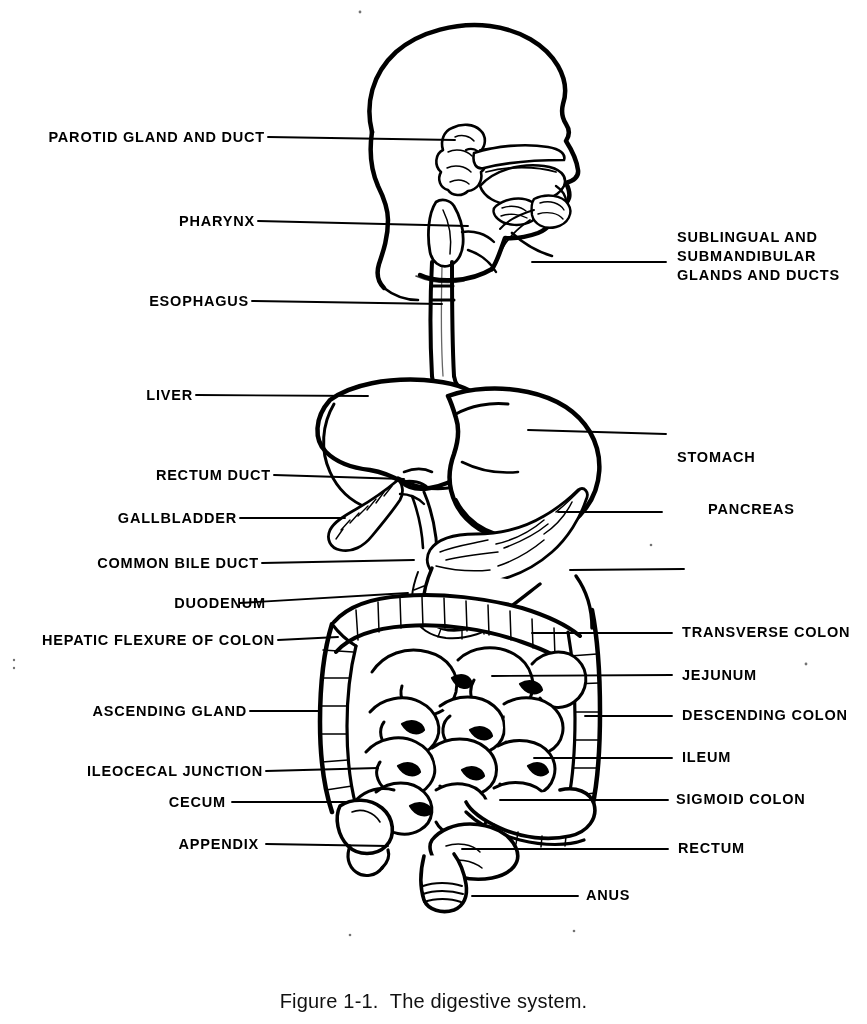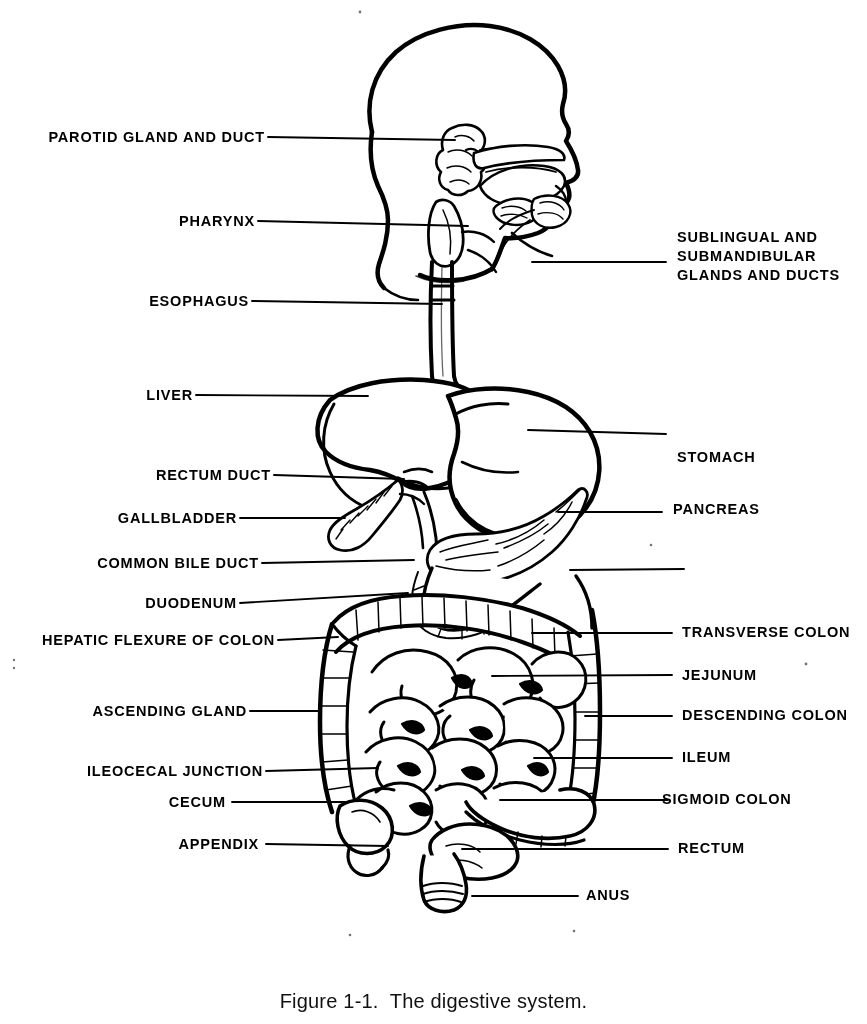--- a/index.html
+++ b/index.html
@@ -400,35 +400,35 @@
     </g>
   </svg>
 
   <div class="label left" style="right:602px;top:128px;">PAROTID GLAND AND DUCT</div>
   <div class="label left" style="right:612px;top:212px;">PHARYNX</div>
   <div class="label left" style="right:618px;top:292px;">ESOPHAGUS</div>
   <div class="label left" style="right:674px;top:386px;">LIVER</div>
   <div class="label left" style="right:596px;top:466px;">RECTUM DUCT</div>
   <div class="label left" style="right:630px;top:509px;">GALLBLADDER</div>
   <div class="label left" style="right:608px;top:554px;">COMMON BILE DUCT</div>
-  <div class="label left" style="right:630px;top:594px;">DUODENUM</div>
+  <div class="label left" style="right:601px;top:594px;">DUODENUM</div>
   <div class="label left" style="right:592px;top:631px;">HEPATIC FLEXURE OF COLON</div>
   <div class="label left" style="right:620px;top:702px;">ASCENDING GLAND</div>
   <div class="label left" style="right:604px;top:762px;">ILEOCECAL JUNCTION</div>
   <div class="label left" style="right:641px;top:793px;">CECUM</div>
   <div class="label left" style="right:608px;top:835px;">APPENDIX</div>
 
   <div class="label right" style="left:677px;top:228px;">SUBLINGUAL AND
 SUBMANDIBULAR
 GLANDS AND DUCTS</div>
   <div class="label right" style="left:677px;top:420px;margin-top:28px;">STOMACH</div>
-  <div class="label right" style="left:673px;top:500px;">PANCREAS</div>
+  <div class="label right" style="left:708px;top:500px;">PANCREAS</div>
   <div class="label right" style="left:682px;top:623px;">TRANSVERSE COLON</div>
   <div class="label right" style="left:682px;top:666px;">JEJUNUM</div>
   <div class="label right" style="left:682px;top:706px;">DESCENDING COLON</div>
   <div class="label right" style="left:682px;top:748px;">ILEUM</div>
-  <div class="label right" style="left:662px;top:790px;">SIGMOID COLON</div>
+  <div class="label right" style="left:676px;top:790px;">SIGMOID COLON</div>
   <div class="label right" style="left:678px;top:839px;">RECTUM</div>
   <div class="label right" style="left:586px;top:886px;">ANUS</div>
 
   <div class="caption">Figure 1-1.  The digestive system.</div>
 
 </div>
 
 </body></html>

